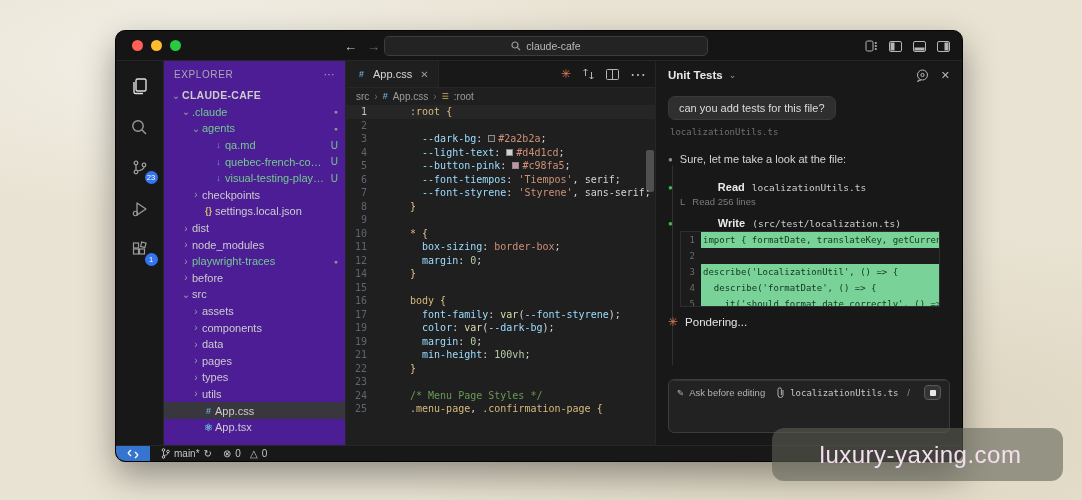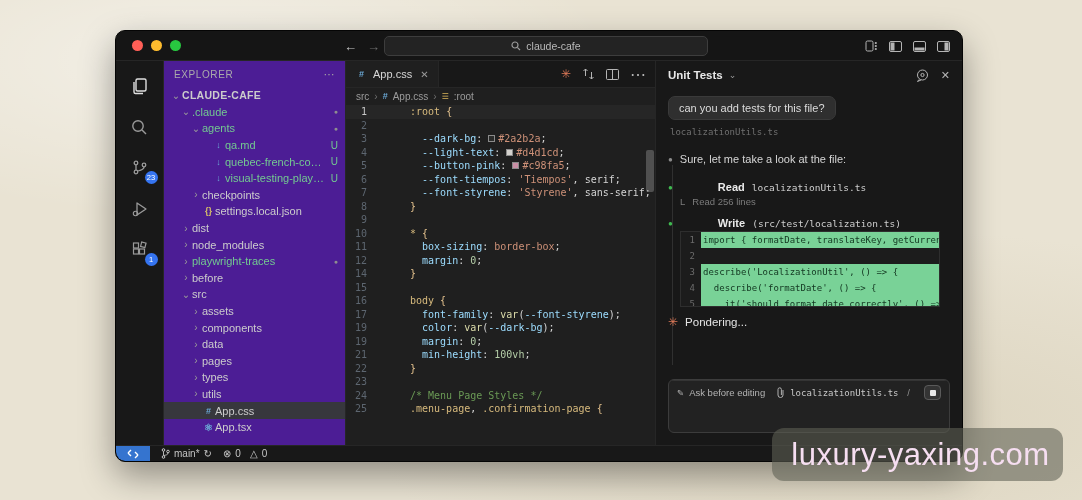--- a/index.html
+++ b/index.html
@@ -105,21 +105,21 @@
   .stopbtn .sq{ width:6px; height:6px; background:#e8e8e8; border-radius:1px;}
   
   .statusbar{ position:absolute; bottom:0; left:0; right:0; height:16px; background:#181818; border-top:1px solid #262626;
     display:flex; align-items:center; font-size:10px; color:#c5c5c5;}
   .remote{ width:34px; height:15px; background:#3574cf; display:flex; align-items:center; justify-content:center; border-bottom-left-radius:9px;}
   .sb-group{ display:flex; align-items:center; gap:4px; margin-left:11px;}
   .sb-glyph{ font-size:10px; color:#c5c5c5;}
   
   .watermark{ position:absolute; left:772px; top:428px; width:291px; height:53px; background:rgba(95,97,84,.58);
     border-radius:12px; display:flex; align-items:center; justify-content:center; z-index:10;}
-  .watermark span{ color:#f6def1; font-size:31px; letter-spacing:.5px;margin-left:6px;}
+  .watermark span{ color:#f6def1; font-size:24px; letter-spacing:.5px;margin-left:6px;}
   svg{ overflow:visible;}
 </style>
 </head>
 <body>
 
 <div class="window">
 
   <div class="titlebar">
     <div class="lights">
       <div class="light l-red"></div>

